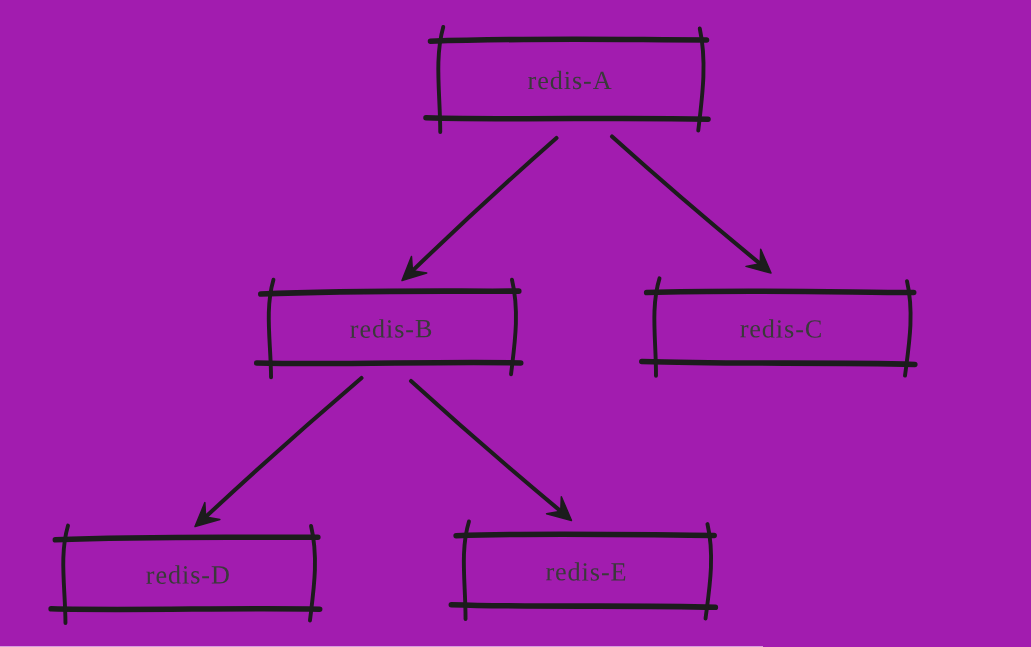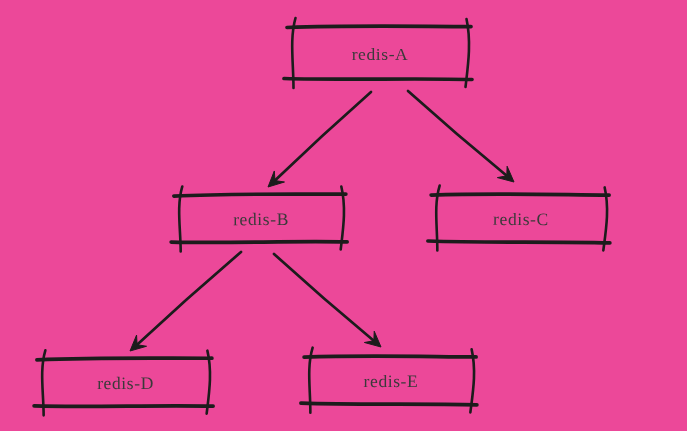--- a/index.html
+++ b/index.html
@@ -5,21 +5,21 @@
 <style>
   html, body {
     margin: 0;
     padding: 0;
     background: #ffffff;
   }
   .canvas {
     position: relative;
     width: 687px;
     height: 431px;
-    background: #ec4899;
+    background: #a21caf;
     overflow: hidden;
   }
   svg {
     display: block;
     width: 687px;
     height: 431px;
   }
   .node-label {
     font-family: "Liberation Serif", "DejaVu Serif", serif;
     font-size: 17.5px;

